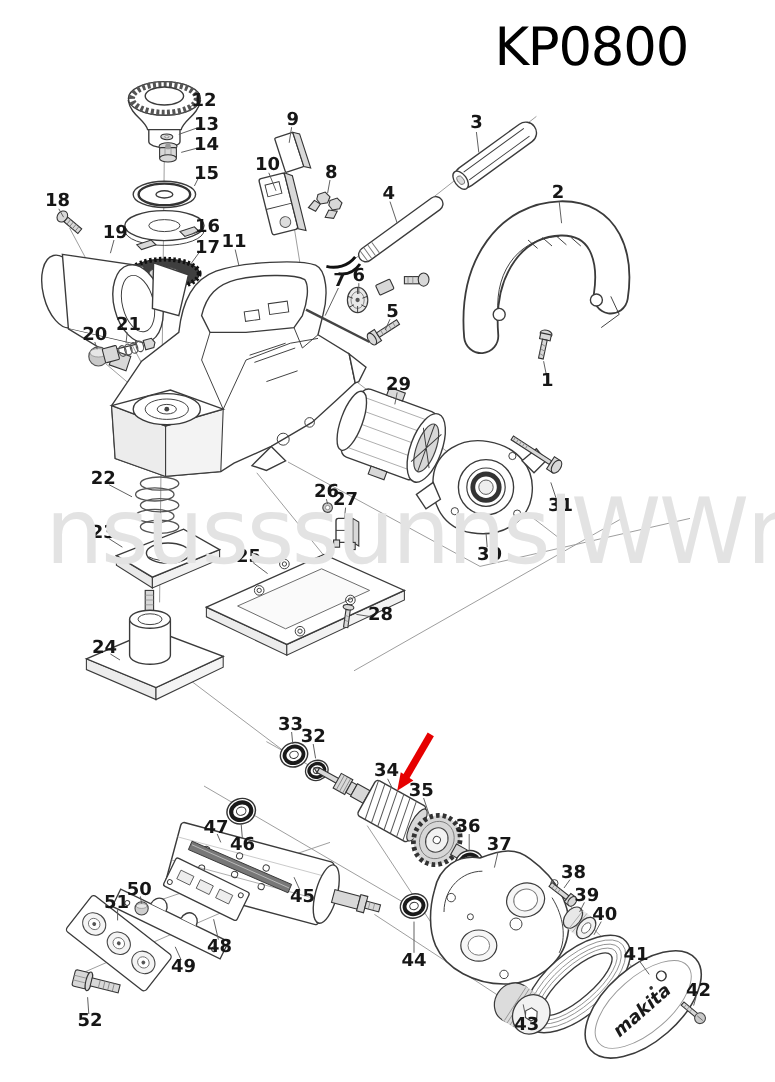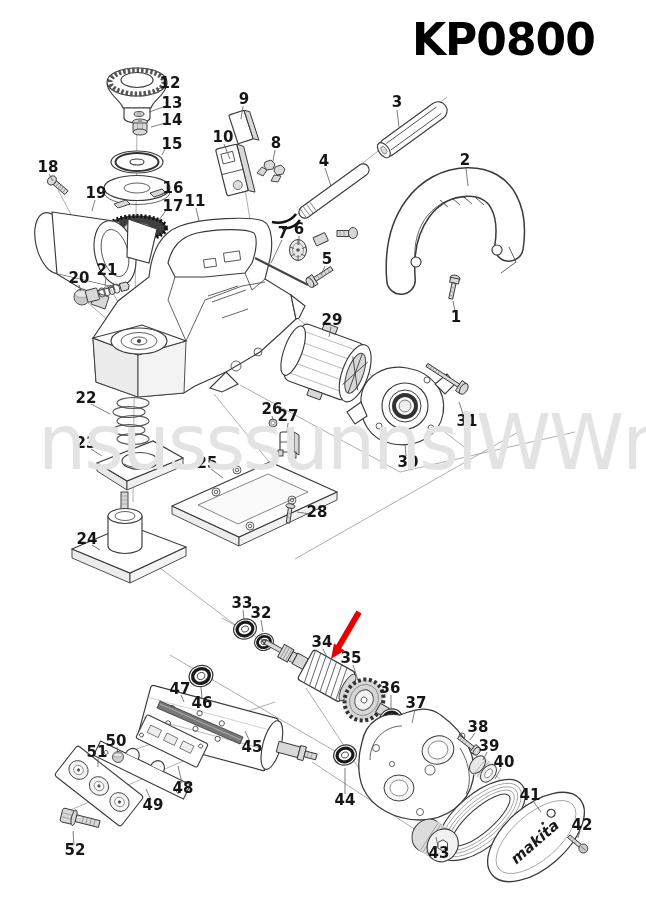--- a/index.html
+++ b/index.html
@@ -1,18 +1,18 @@
 <!DOCTYPE html>
 <html><head>
 <meta charset="utf-8">
 <style>
   html,body{margin:0;padding:0;background:#fff;}
   #page{position:relative;width:646px;height:902px;background:#fff;overflow:hidden;
         font-family:"DejaVu Sans","Liberation Sans",sans-serif;}
-  #title{position:absolute;left:412px;top:14px;font-size:44px;font-weight:700;
+  #title{position:absolute;left:412px;top:14px;font-size:44px;font-weight:400;
          letter-spacing:-1px;color:#000;white-space:nowrap;}
   #watermark{position:absolute;left:38px;top:398px;font-size:76px;font-weight:400;
          letter-spacing:-2px;color:#e3e3e3;white-space:nowrap;pointer-events:none;z-index:6;}
   svg{position:absolute;left:0;top:0;z-index:2;}
   .lbl{font-size:15px;font-weight:600;fill:#161616;text-anchor:middle;}
   .axis{stroke:#9a9a9a;stroke-width:0.8;fill:none;}
   .ldr{stroke:#5a5a5a;stroke-width:0.8;fill:none;}
   .ln{stroke:#3b3b3b;stroke-width:1.15;fill:#fff;}
   .lt{stroke:#3b3b3b;stroke-width:0.8;fill:none;}
   .dk{stroke:#333;fill:#d8d8d8;stroke-width:0.9;}

